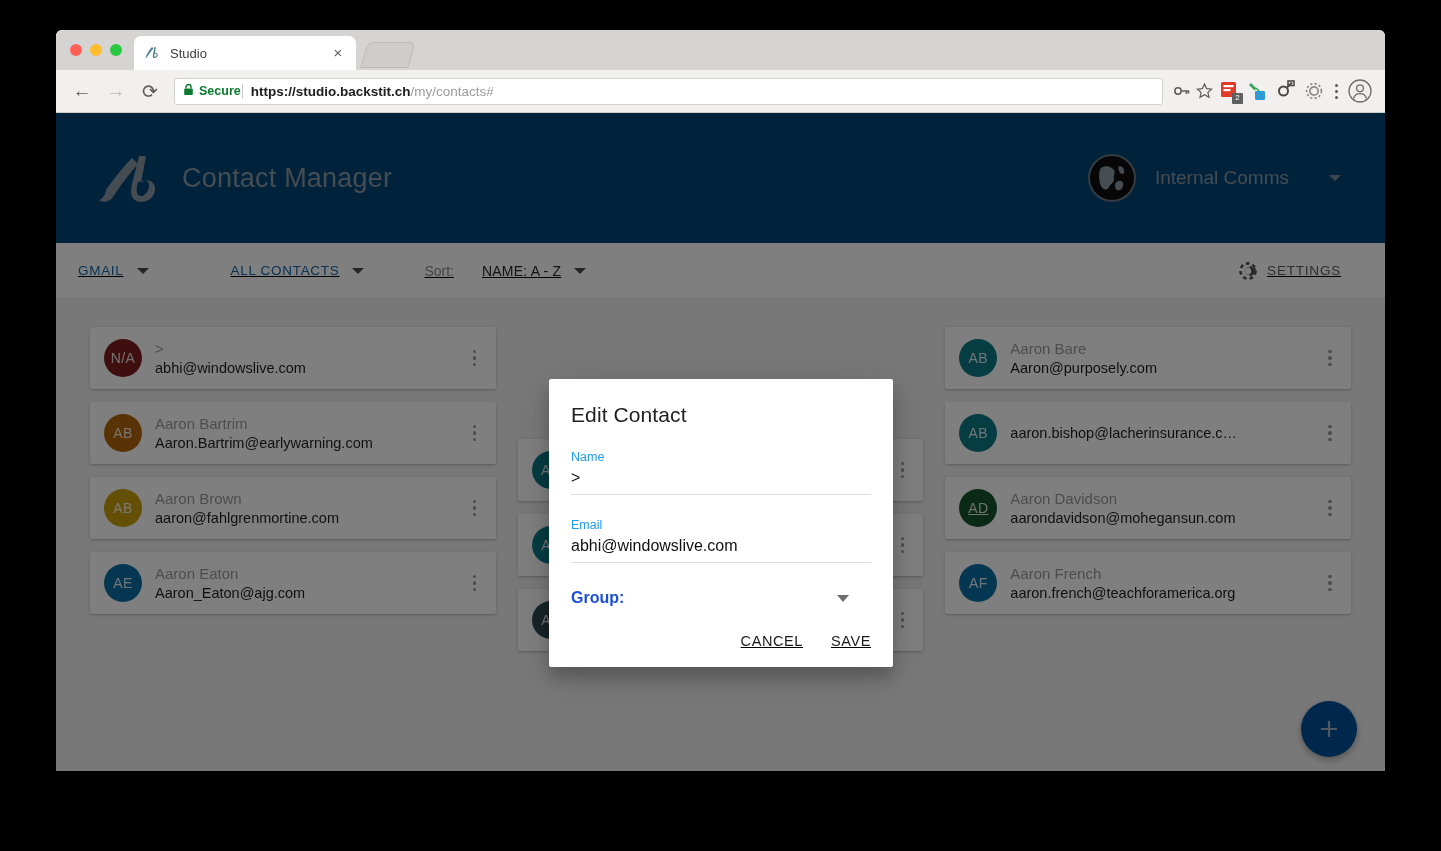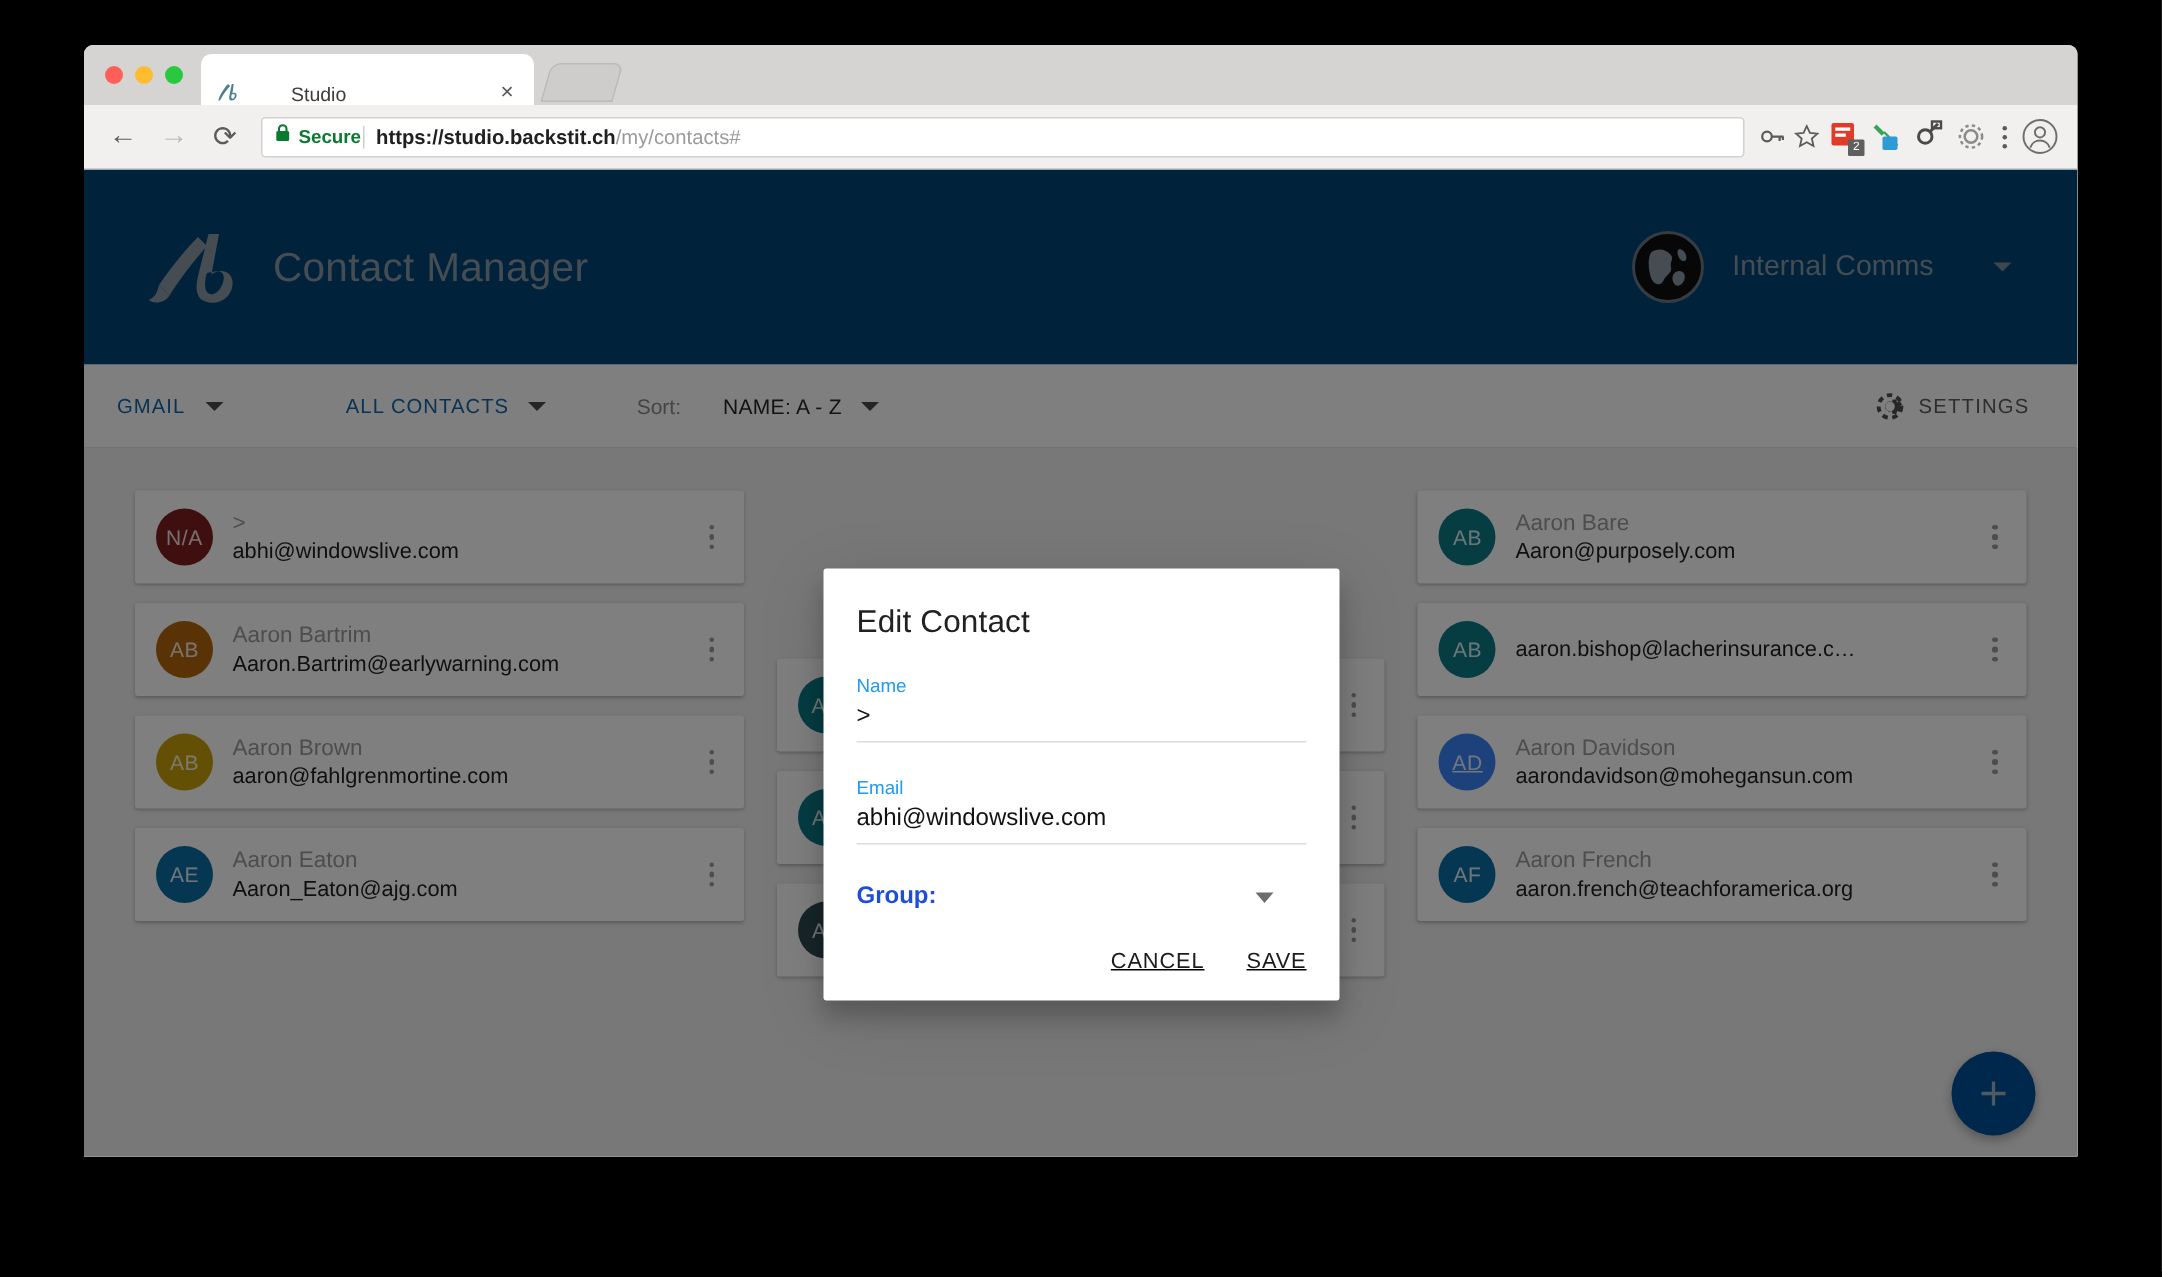--- a/index.html
+++ b/index.html
@@ -31,23 +31,22 @@
   .dot { width: 12px; height: 12px; border-radius: 50%; }
   .dot.red { background: #ff5f57; }
   .dot.yellow { background: #febc2e; }
   .dot.green { background: #28c840; }
 
   .tab {
     position: absolute; left: 78px; top: 6px;
     width: 222px; height: 34px;
     background: #fff;
     border-radius: 7px 7px 0 0;
-    display: flex; align-items: flex-end;
+    display: flex; align-items: center;
     padding: 0 10px;
-    gap: 24px;
   }
   .tab-fav { width: 16px; height: 16px; margin-right: 10px; flex: none; }
   .tab-title {
     font-size: 13px; color: #3c3c3c;
     flex: 1; white-space: nowrap; overflow: hidden;
   }
   .tab-close {
     width: 16px; height: 16px; font-size: 15px; line-height: 15px;
     color: #5a5a5a; text-align: center; cursor: pointer;
   }
@@ -128,22 +127,23 @@
     width: 0; height: 0; margin-left: 40px;
     border-left: 6px solid transparent;
     border-right: 6px solid transparent;
     border-top: 6px solid #7d8e9c;
   }
 
   
   .toolbar {
     height: 56px; background: #fff;
     display: flex; align-items: center;
-    padding: 0 32px 0 22px;
+    padding: 0 44px 0 22px;
     border-bottom: 1px solid #e6e6e6;
+    text-decoration: underline;
   }
   .tb-item { display: flex; align-items: center; cursor: pointer; }
   .tb-link { font-size: 13.5px; color: #1565a8; letter-spacing: .7px; font-weight: 500; }
   .caret-dark {
     width: 0; height: 0; margin-left: 13px;
     border-left: 6px solid transparent;
     border-right: 6px solid transparent;
     border-top: 6px solid #4a4a4a;
   }
   .tb-gap1 { width: 82px; }
@@ -521,21 +521,21 @@
             <div class="card-body">
               <div class="c-mail">aaron.bishop@lacherinsurance.c…</div>
             </div>
             <div class="dots">
               <i></i>
               <i></i>
               <i></i>
             </div>
           </div>
           <div class="card">
-            <div class="avatar" style="background: #3b82f6; text-decoration: underline;">AD</div>
+            <div class="avatar" style="background: #14532d; text-decoration: underline;">AD</div>
             <div class="card-body">
               <div class="c-name">Aaron Davidson</div>
               <div class="c-mail">aarondavidson@mohegansun.com</div>
             </div>
             <div class="dots">
               <i></i>
               <i></i>
               <i></i>
             </div>
           </div>

